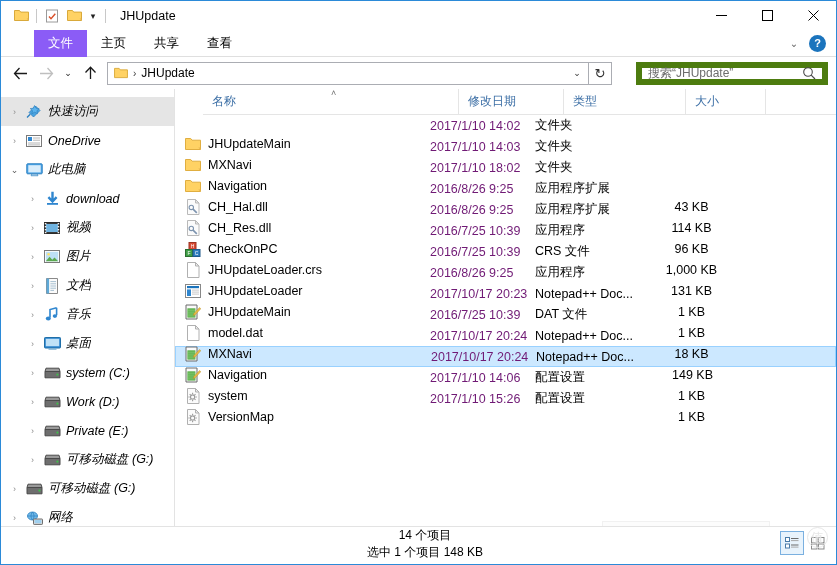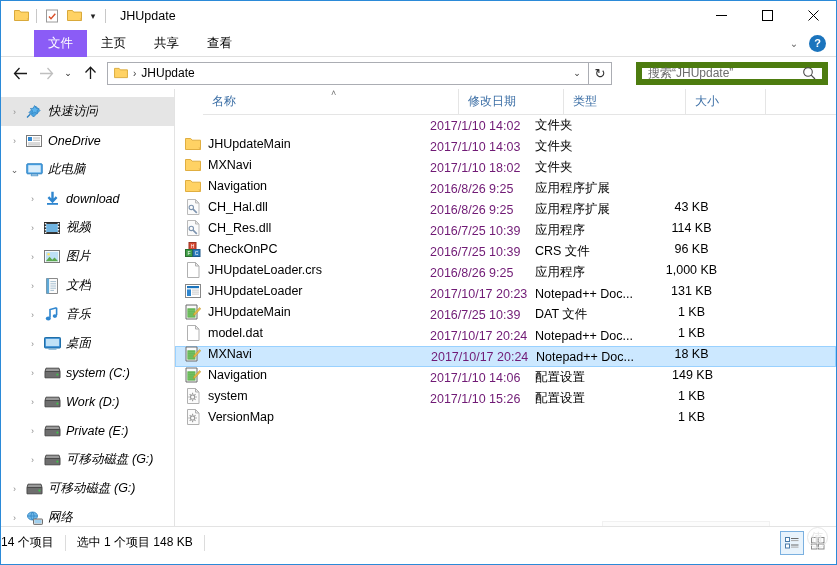--- a/index.html
+++ b/index.html
@@ -306,22 +306,24 @@
   }
 
   
   #statusbar {
     position: relative;
     height: 32px;
     border-top: 1px solid #e3e3e3;
     background: #ffffff;
     display: flex;
     align-items: center;
+    padding-left: 13px;
     font-size: 12px;
     color: #000;
+    flex-direction: column;
   }
   .stat-sep { width: 1px; height: 16px; background: #dcdcdc; margin: 0 11px; }
   #statusbar-right {
     position: absolute;
     right: 6px; top: 0;
     height: 32px;
     display: flex; align-items: center; gap: 2px;
   }
   .viewbtn {
     width: 24px; height: 24px;

